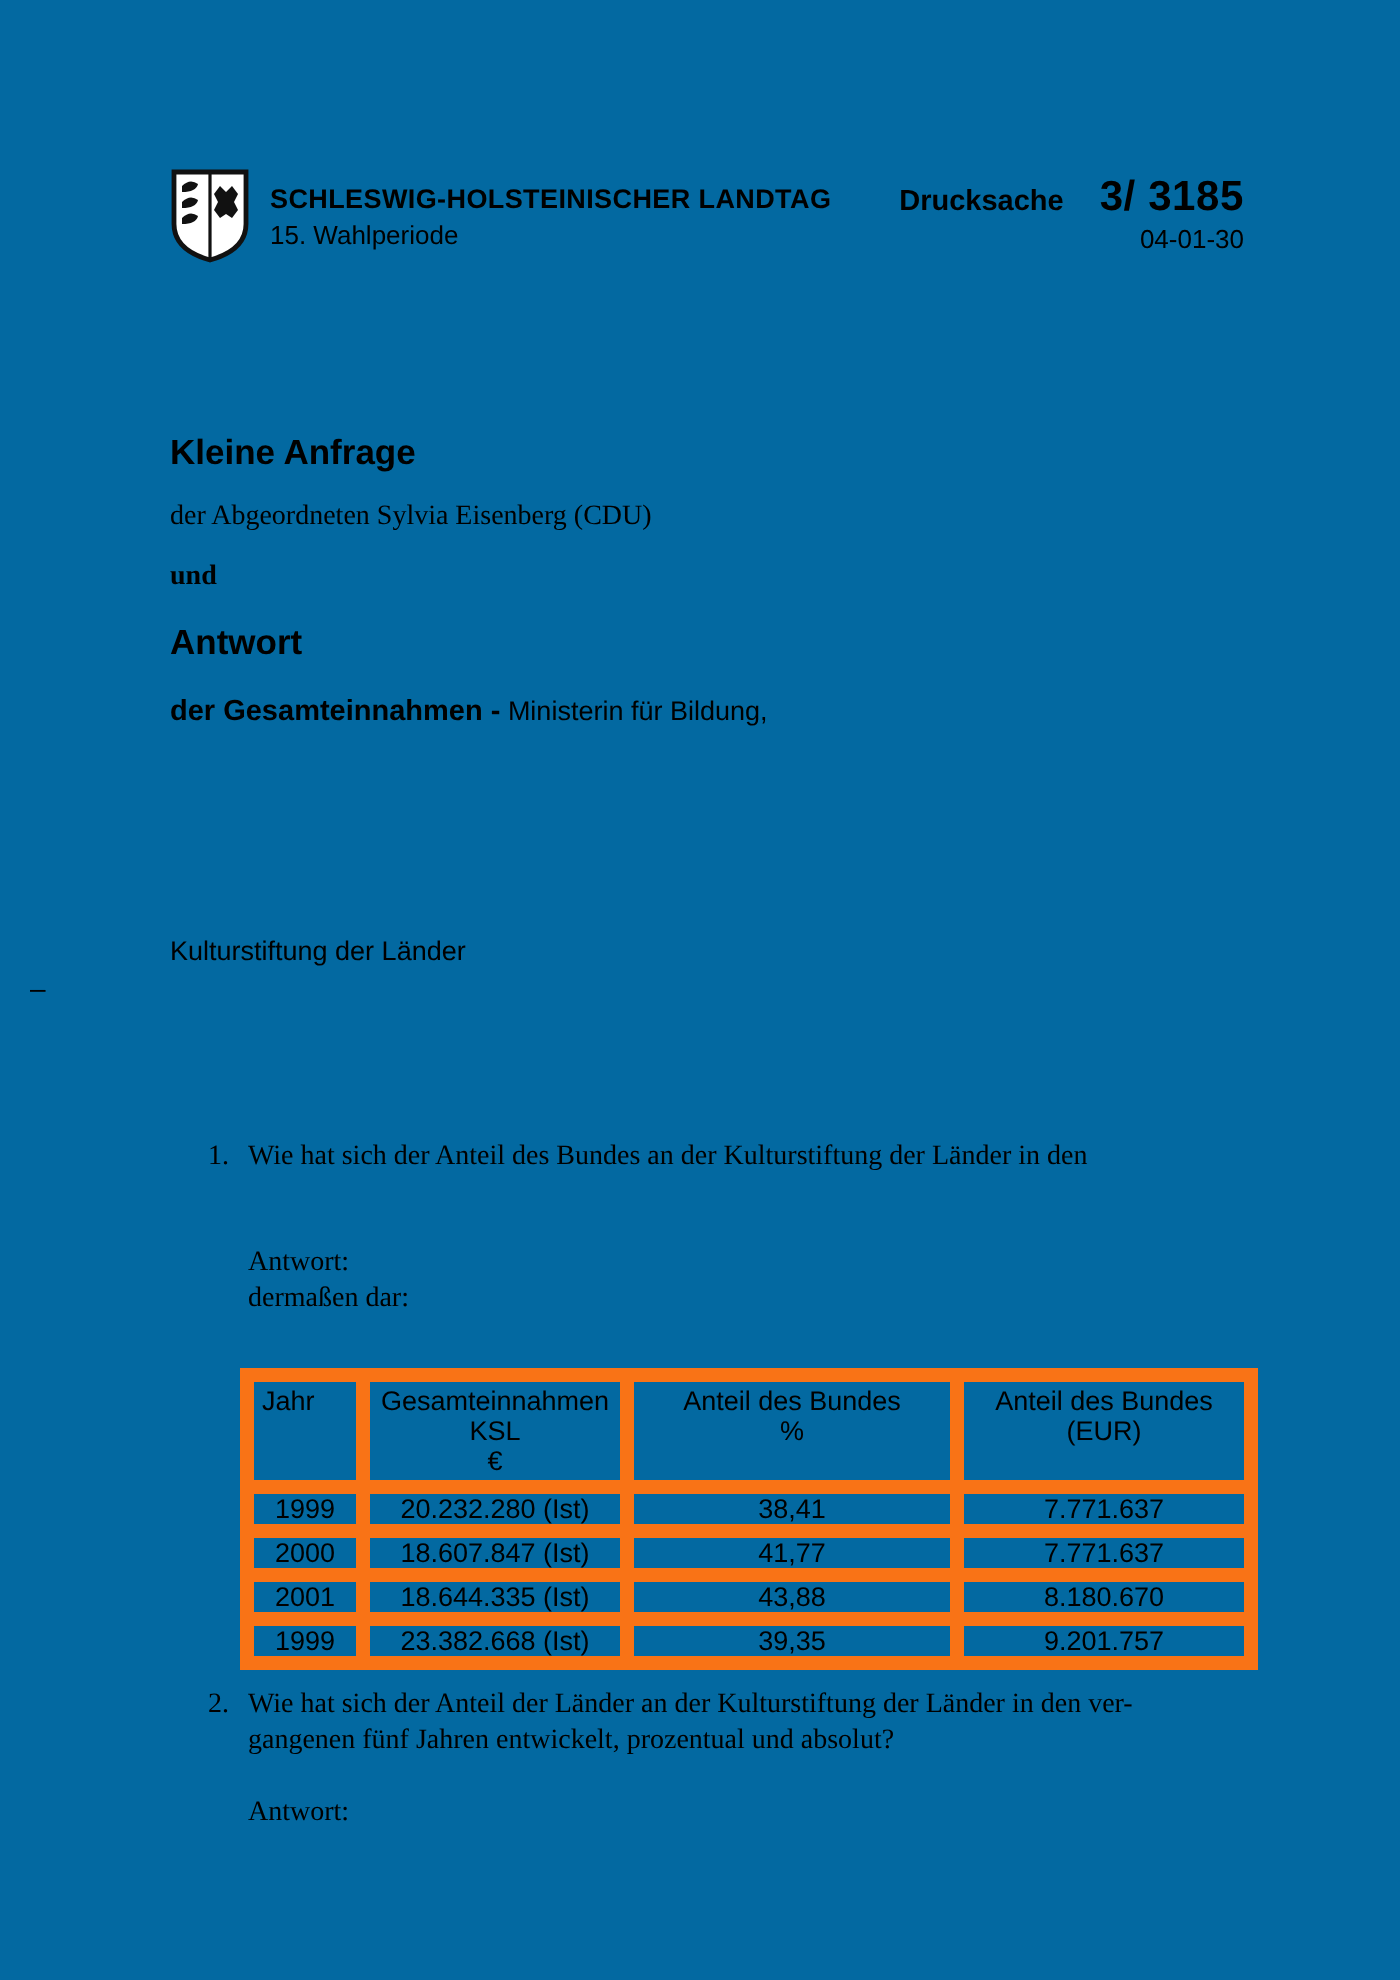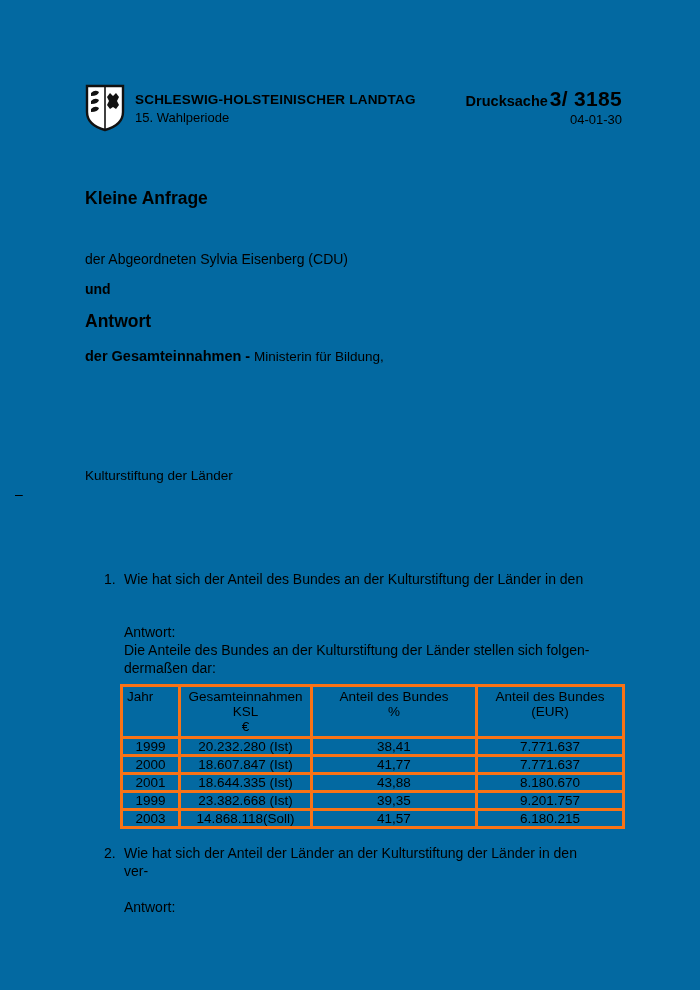--- a/index.html
+++ b/index.html
@@ -10,41 +10,41 @@
     margin:0 auto;
     font-family:"Liberation Sans","DejaVu Sans",sans-serif;
     color:#000;
     overflow:hidden;
   }
   .abs{position:absolute;}
   .b{font-weight:bold;}
   .org-name{left:135px;top:92px;font-size:13.5px;font-weight:bold;letter-spacing:0.2px;}
   .period{left:135px;top:110px;font-size:13px;}
   .logo{left:84px;top:84px;width:42px;height:48px;}
-  .ds-row{top:87px;right:78px;display:flex;align-items:baseline;gap:2px;}
+  .ds-row{top:87px;right:78px;display:flex;align-items:baseline;gap:18px;}
   .ds-label{font-size:14.5px;font-weight:bold;}
   .ds-number{font-size:21px;font-weight:bold;letter-spacing:0.3px;}
   .ds-date{top:112px;right:78px;font-size:13px;}
   .title{left:85px;font-size:17.5px;font-weight:bold;}
-  .body-text{font-size:14px;line-height:18px;}
+  .body-text{font-size:14px;line-height:18px;font-family:Liberation Serif, serif;}
   .gov-line{left:85px;font-size:13.5px;line-height:18px;}
   .gov-bold{font-weight:bold;font-size:14.5px;}
   .subject{left:85px;top:468px;font-size:13.5px;font-weight:normal;}
   .margin-dash{left:15px;top:486px;font-size:14px;}
   .q-num{position:absolute;left:-20px;top:0;}
   .q-block{left:124px;width:480px;}
   .answer-label{left:124px;}
   table.kal{
     position:absolute;left:120px;top:684px;
     border-collapse:collapse;
     font-size:13.5px;
     table-layout:fixed;
   }
   table.kal td,table.kal th{
-    border:3px solid #f97316;
+    border:7px solid #f97316;
     padding:0 4px;
     font-weight:normal;
     line-height:15px;
     height:15px;
     overflow:hidden;
     white-space:nowrap;
   }
   table.kal th{vertical-align:top;padding-top:2px;padding-bottom:2px;}
   .th-center{text-align:center;}
   .th-left{text-align:left;}
@@ -69,40 +69,39 @@
     </svg>
   </div>
   <div class="abs org-name">SCHLESWIG-HOLSTEINISCHER LANDTAG</div>
   <div class="abs period">15. Wahlperiode</div>
   <div class="abs ds-row">
     <span class="ds-label">Drucksache</span>
     <span class="ds-number">3/ 3185</span>
   </div>
   <div class="abs ds-date">04-01-30</div>
 
-  <div class="abs title" style="top:188px;">Kleine Anfrage</div>
+  <div class="abs title" style="top:216px;">Kleine Anfrage</div>
   <div class="abs body-text" style="left:85px;top:250px;">der Abgeordneten Sylvia Eisenberg (CDU)</div>
   <div class="abs body-text b" style="left:85px;top:280px;">und</div>
   <div class="abs title" style="top:311px;">Antwort</div>
 
   <div class="abs gov-line" style="top:347px;">
     <span class="gov-bold">der Gesamteinnahmen -</span><span> Ministerin für Bildung,</span>
   </div>
 
   <div class="abs subject">Kulturstiftung der Länder</div>
   <div class="abs margin-dash">–</div>
 
   <div class="abs q-block body-text" style="top:570px;">
     <span class="q-num">1.</span>
     <div>Wie hat sich der Anteil des Bundes an der Kulturstiftung der Länder in den</div>
   </div>
 
   <div class="abs body-text answer-label" style="top:623px;">Antwort:</div>
   <div class="abs q-block body-text" style="top:641px;">
-    <div>Die Anteile des Bundes an der Kulturstiftung der Länder stellen sich folgen-</div>
     <div>dermaßen dar:</div>
   </div>
 
   <table class="kal">
     <colgroup>
       <col style="width:58px">
         <col style="width:132px">
         <col style="width:165px">
         <col style="width:147px">
     </colgroup>
@@ -142,28 +141,23 @@
         <td class="cell-sum">18.644.335 (Ist)</td>
         <td class="cell-pct">43,88</td>
         <td class="cell-eur">8.180.670</td>
       </tr>
       <tr>
         <td class="cell-year">1999</td>
         <td class="cell-sum">23.382.668 (Ist)</td>
         <td class="cell-pct">39,35</td>
         <td class="cell-eur">9.201.757</td>
       </tr>
-      <tr>
-        <td class="cell-year">2003</td>
-        <td class="cell-sum">14.868.118(Soll)</td>
-        <td class="cell-pct">41,57</td>
-        <td class="cell-eur">6.180.215</td>
-      </tr>
     </tbody>
   </table>
 
   <div class="abs q-block body-text" style="top:844px;">
     <span class="q-num">2.</span>
     <div>Wie hat sich der Anteil der Länder an der Kulturstiftung der Länder in den ver-</div>
+    <div>gangenen fünf Jahren entwickelt, prozentual und absolut?</div>
   </div>
   <div class="abs body-text answer-label" style="top:898px;">Antwort:</div>
 
 </div>
 
 </body></html>

